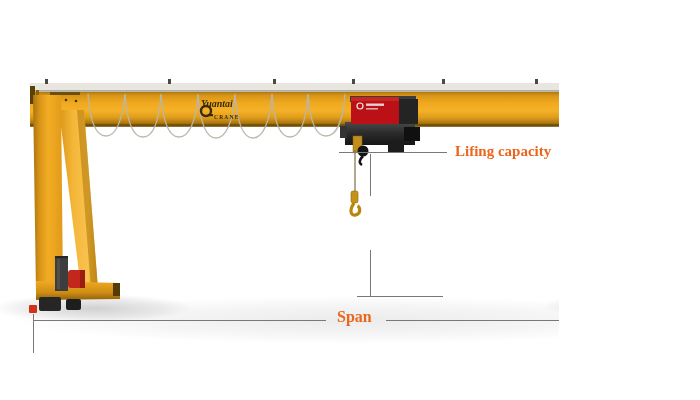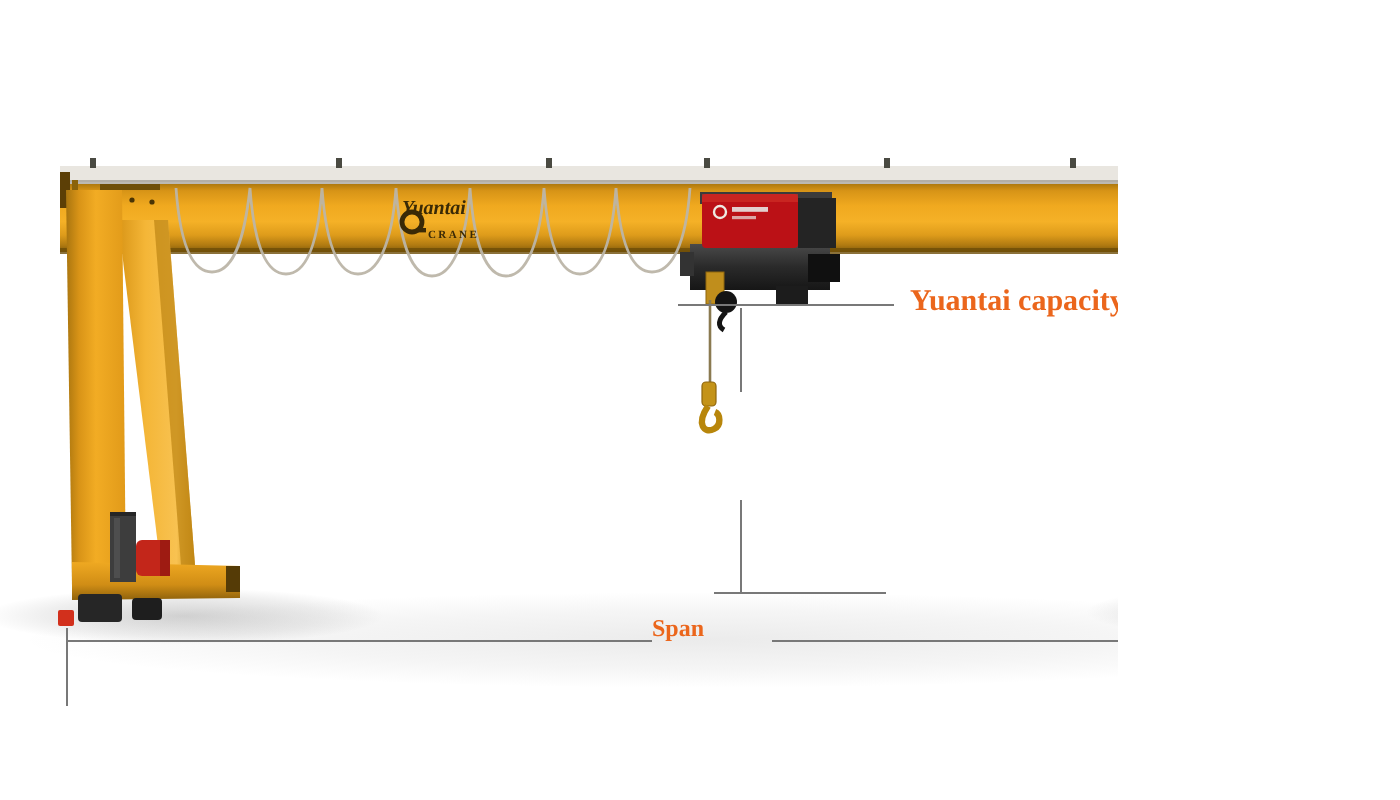--- a/index.html
+++ b/index.html
@@ -9,21 +9,21 @@
     font-family:Liberation Serif, serif;
   }
   #stage svg{position:absolute;left:0;top:0;}
   .dim-line{position:absolute;background:var(--dim-line,#787878);}
   .dim-label{
     position:absolute;color:var(--accent,#EB661C);font-weight:bold;
     white-space:nowrap;line-height:1.1;
   }
   .lbl-capacity{left:455px;top:143px;font-size:15px;}
   .lbl-height{left:329px;top:201px;font-size:16.5px;}
-  .lbl-span{left:326px;top:308px;font-size:12px;}
+  .lbl-span{left:337px;top:308px;font-size:16px;}
   .ln-capacity{left:339px;top:152px;width:108px;height:1px;}
   .ln-height-upper{left:370px;top:154px;width:1px;height:42px;}
   .ln-height-lower{left:370px;top:250px;width:1px;height:47px;}
   .ln-height-base{left:357px;top:296px;width:86px;height:1px;}
   .ln-span-left{left:34px;top:320px;width:292px;height:1px;}
   .ln-span-right{left:386px;top:320px;width:281px;height:1px;}
   .ln-span-vl{left:33px;top:314px;width:1px;height:39px;}
   .ln-span-vr{left:667px;top:301px;width:1px;height:49px;}
 </style>
 </head>
@@ -196,21 +196,21 @@
     </g>
 
     <g>
       <line x1="355" y1="150" x2="355" y2="192" stroke="#8A7A50" stroke-width="1.3"></line>
       <rect x="351" y="191" width="7" height="12" rx="2" fill="#C49318" stroke="#8F660D" stroke-width="0.6"></rect>
       <path d="M354,203 C348,212 352,217 357,214.5 C361,212.5 360,207 357.5,206" fill="none" stroke="#B8860B" stroke-width="3.2"></path>
     </g>
   </svg>
 
   <div class="dim-line ln-capacity"></div>
-  <div class="dim-label lbl-capacity">Yuantai capacity</div>
+  <div class="dim-label lbl-capacity">Lifing capacity</div>
 
   <div class="dim-line ln-height-upper"></div>
   <div class="dim-line ln-height-lower"></div>
   <div class="dim-line ln-height-base"></div>
 
   <div class="dim-line ln-span-vl"></div>
   <div class="dim-line ln-span-vr"></div>
   <div class="dim-line ln-span-left"></div>
   <div class="dim-label lbl-span">Span</div>
   <div class="dim-line ln-span-right"></div>

